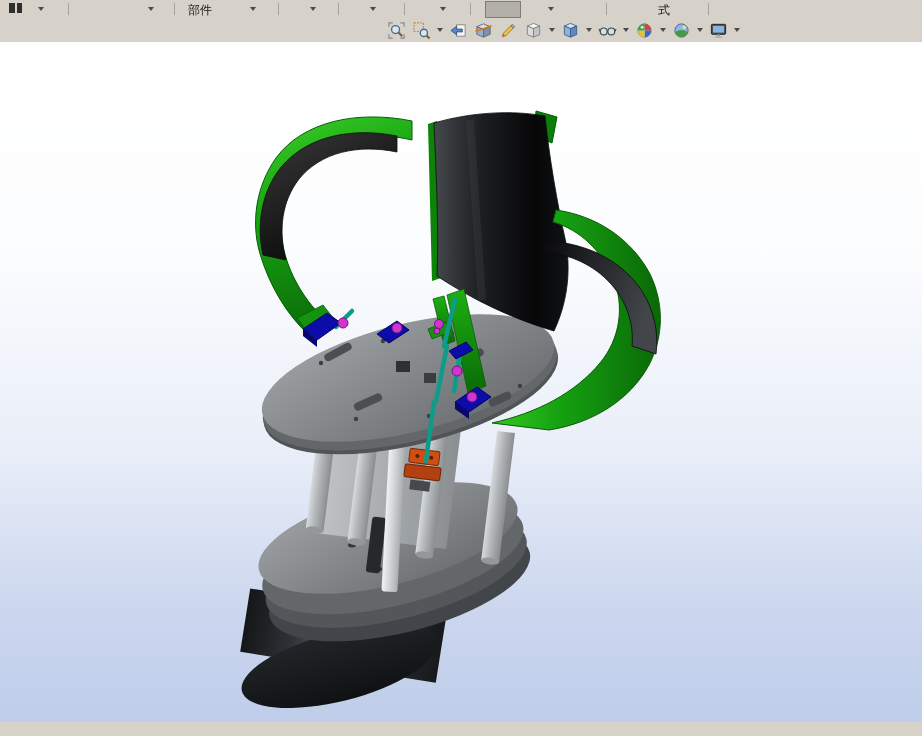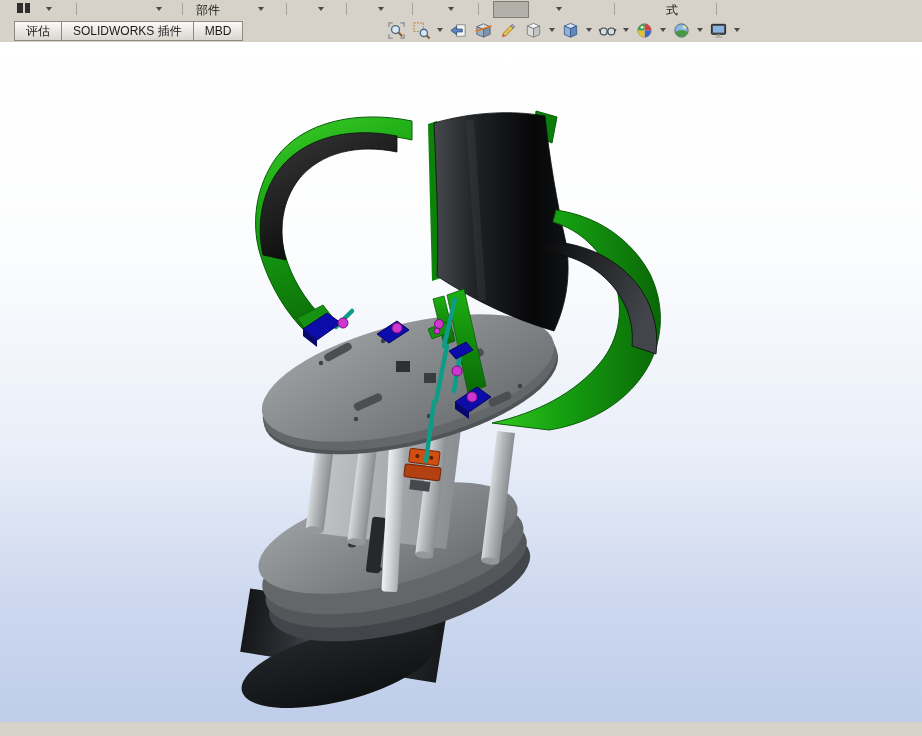--- a/index.html
+++ b/index.html
@@ -1,20 +1,20 @@
 <!DOCTYPE html>
 <html><head>
 <meta charset="utf-8">
 <style>
   html,body{margin:0;padding:0;}
   body{font-family:"Liberation Sans", sans-serif;}
   .app{position:relative;width:922px;height:736px;overflow:hidden;background:#d6d2ca;}
 
   
-  .row1{position:absolute;top:0;left:16px;width:828px;height:18px;background:#d6d2ca;}
+  .row1{position:absolute;top:0;left:8px;width:828px;height:18px;background:#d6d2ca;}
   .picon{position:absolute;background:#2e2e2e;}
   .dd{position:absolute;top:7px;width:0;height:0;border-left:3.5px solid transparent;border-right:3.5px solid transparent;border-top:4px solid #4a4a4a;}
   .vsep{position:absolute;top:3px;width:1px;height:12px;background:#a8a49c;}
   .r1label{position:absolute;top:2px;font-size:12px;color:#1a1a1a;white-space:nowrap;}
   .pressedbtn{position:absolute;top:1px;width:34px;height:15px;background:#b3b0aa;border:1px solid #7f7c76;}
 
   
   .row2{position:absolute;top:18px;left:0;width:922px;height:24px;background:#d6d2ca;border-bottom:1px solid #a5a29a;}
   .tabs{position:absolute;left:14px;top:3px;display:flex;}
   .tab{height:18px;line-height:18px;padding:0 11px;font-size:12px;color:#1a1a1a;background:linear-gradient(#fbfaf8,#d9d5cf);border:1px solid #8e8a82;margin-right:-1px;white-space:nowrap;}
@@ -62,25 +62,20 @@
     <span class="pressedbtn" style="left:477px;"></span>
 
     <span class="dd" style="left:540px;"></span>
     <span class="vsep" style="left:598px;"></span>
 
     <span class="r1label" style="left:650px;">式</span>
     <span class="vsep" style="left:700px;"></span>
   </div>
 
   <div class="row2">
-    <div class="tabs">
-      <div class="tab">评估</div>
-      <div class="tab">SOLIDWORKS 插件</div>
-      <div class="tab">MBD</div>
-    </div>
 
     <div class="tools">
       <span class="tool">
         <svg viewBox="0 0 20 20">
             <path d="M2 6V2h4M14 2h4v4M18 14v4h-4M6 18H2v-4" fill="none" stroke="#8a8a8a" stroke-width="1.3"></path>
             <circle cx="9" cy="9" r="4.2" fill="#d8e6f0" stroke="#4a6a8a" stroke-width="1.4"></circle>
             <path d="M12.2 12.2L16 16" stroke="#8a5a30" stroke-width="2.2"></path>
           </svg>
       </span>
       <span class="tool">

